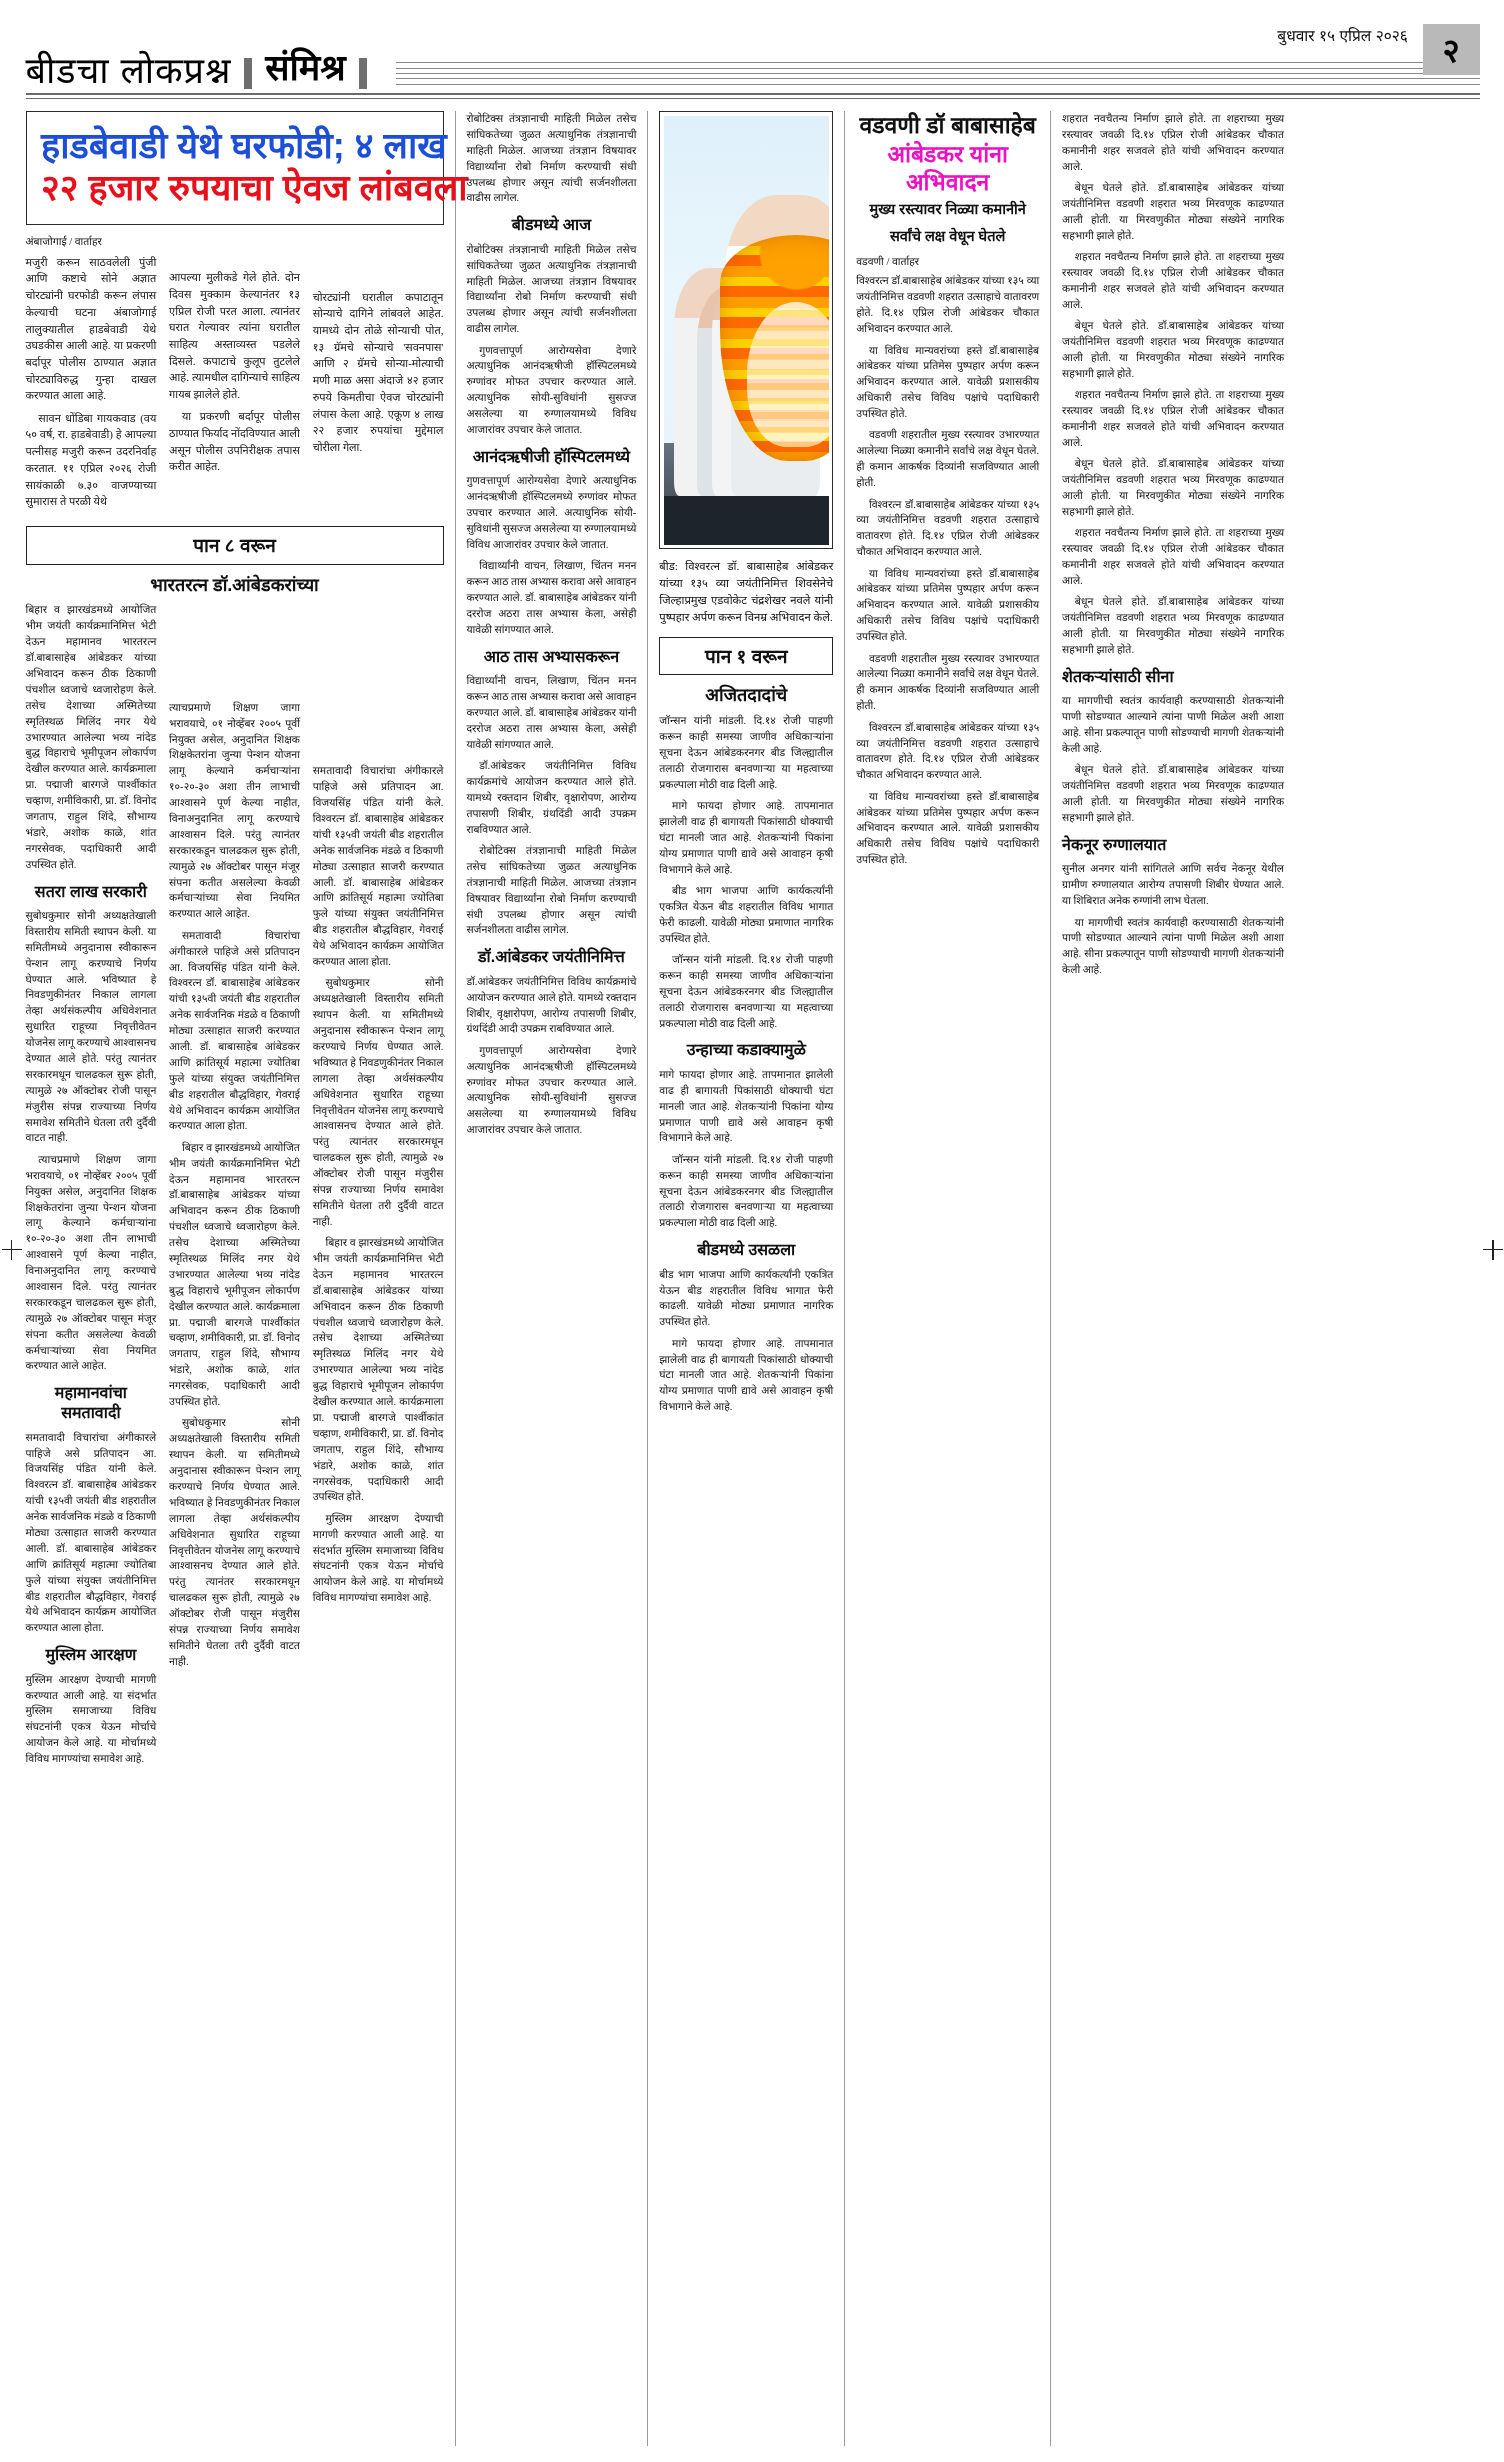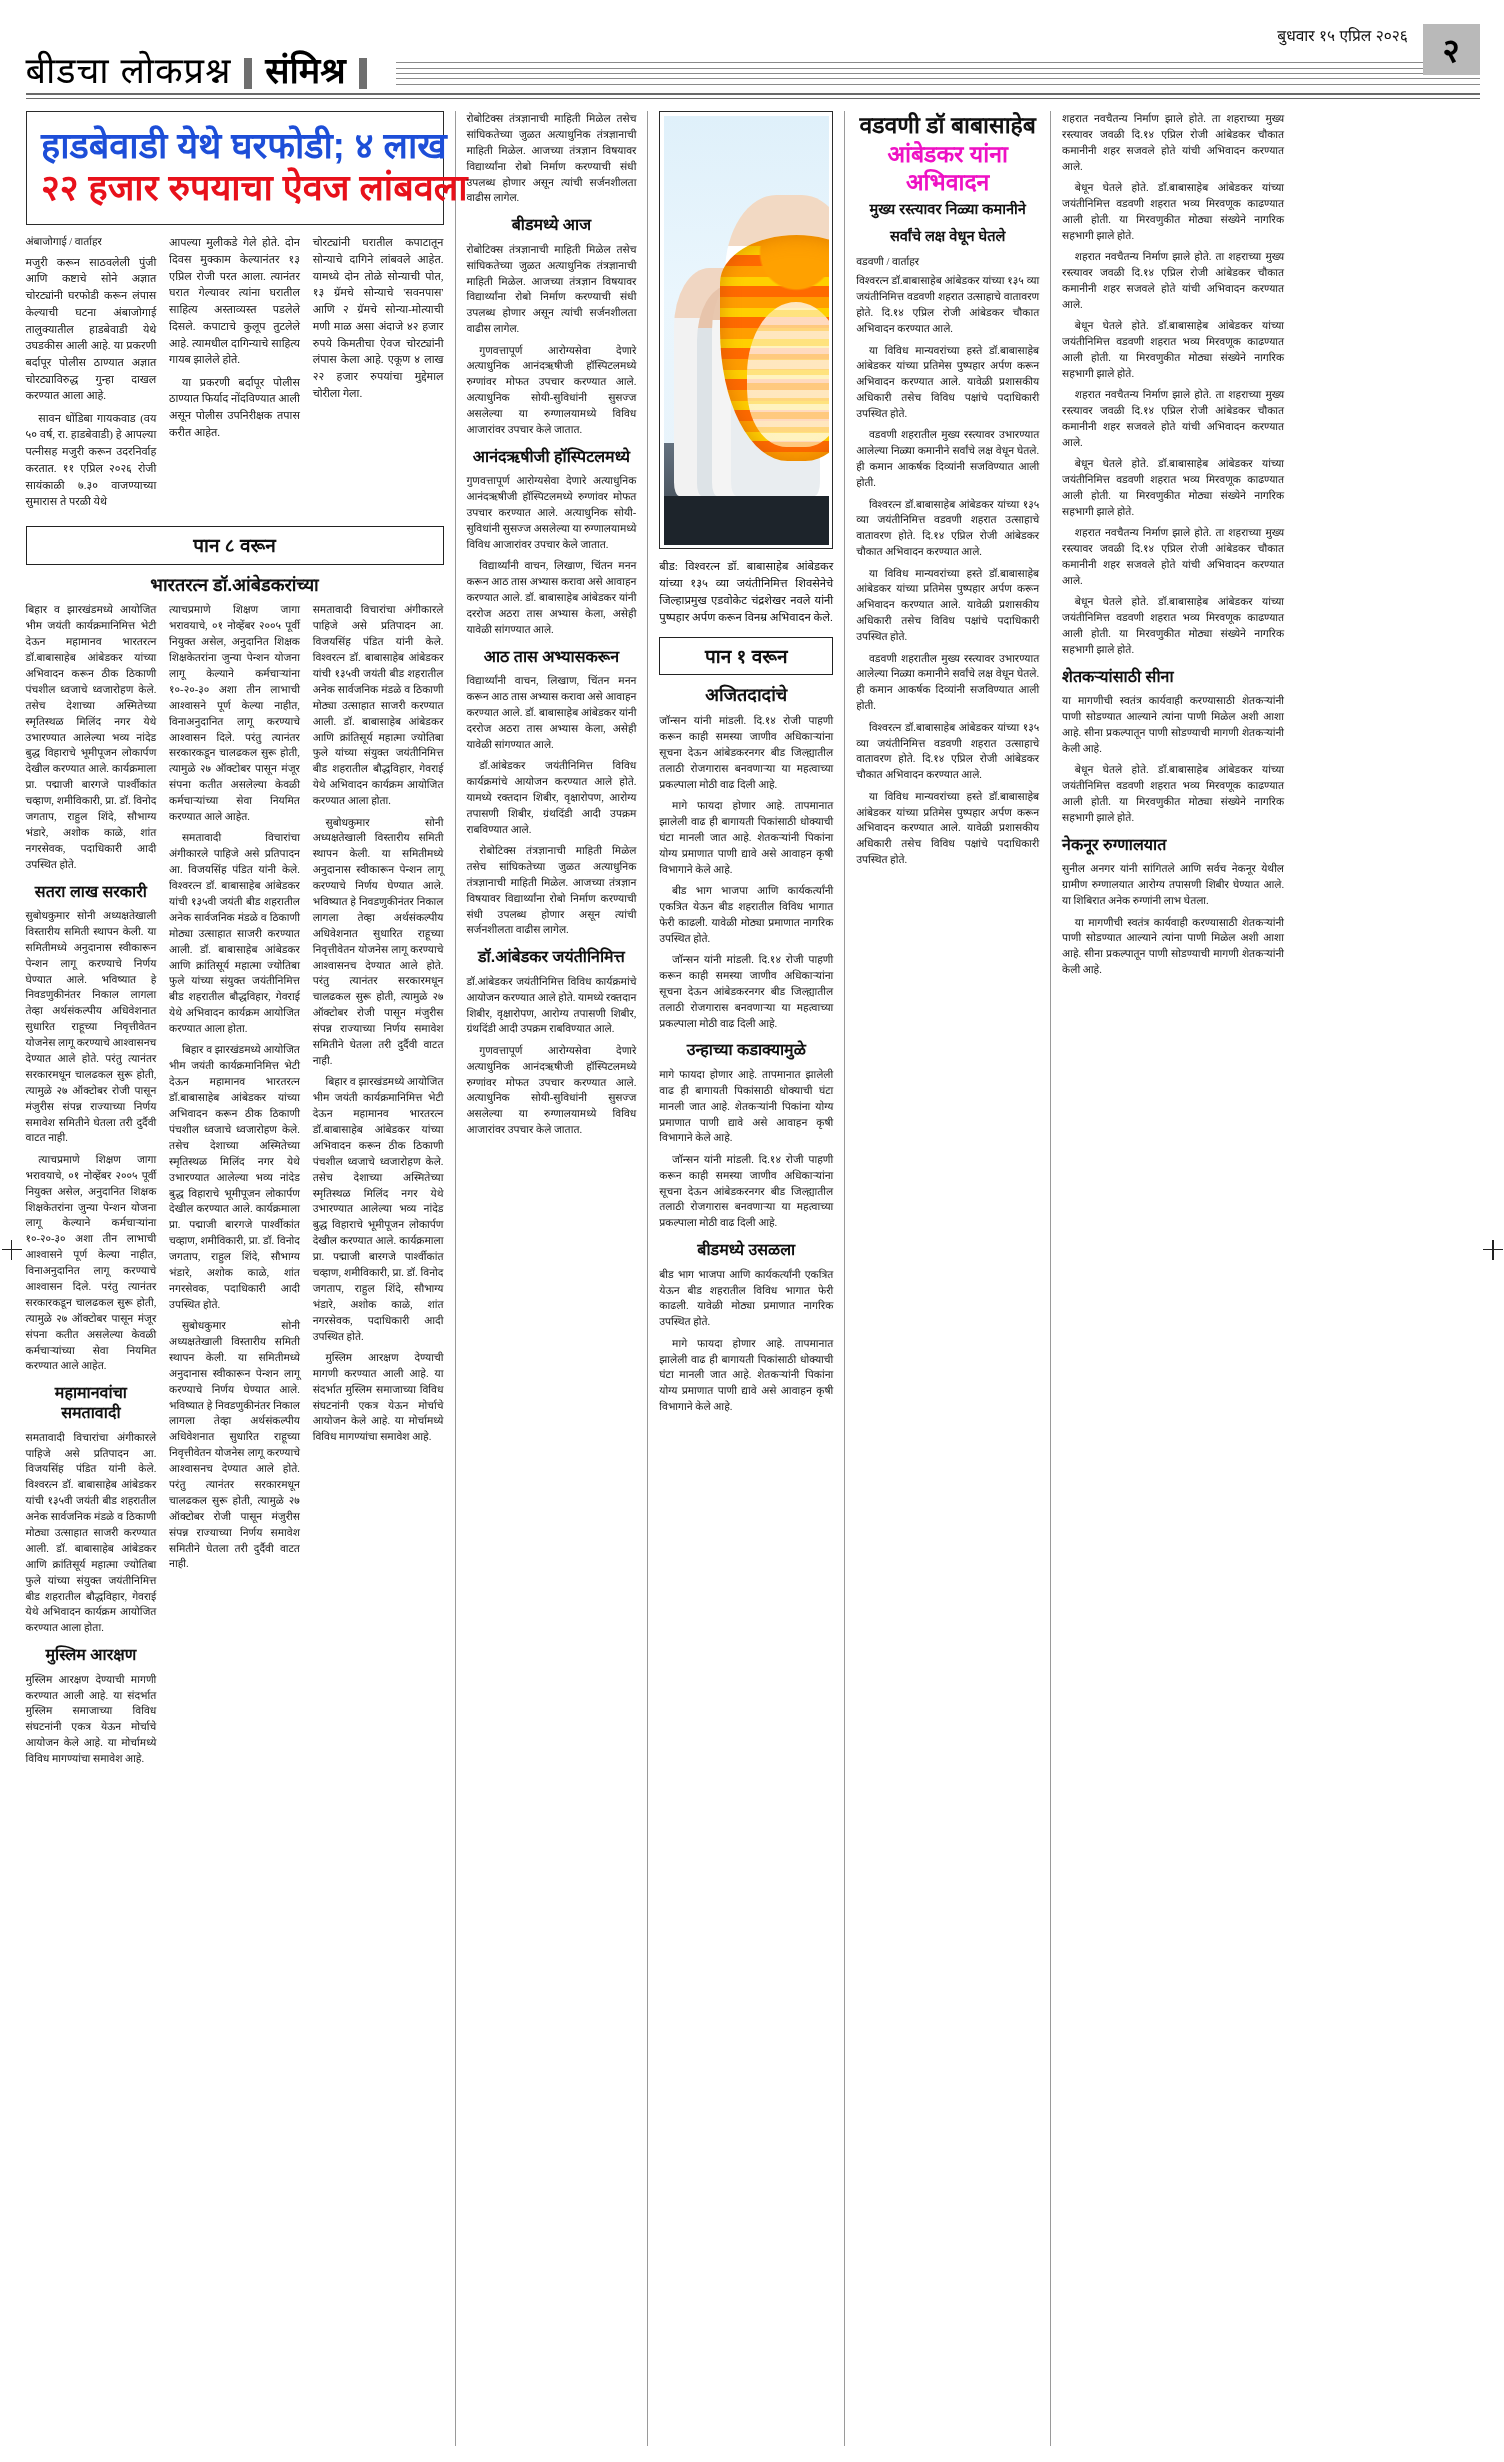--- a/index.html
+++ b/index.html
@@ -45,21 +45,21 @@
     white-space: nowrap;
   }
   .mast-bar {
     display: inline-block;
     width: 8.2px; height: 31px;
     background: #6f6f6f;
     margin: 0 12.8px 1.8px 12.8px;
     vertical-align: bottom;
   }
   .mast-sub {
-    font-family: Liberation Serif, serif;
+    font-family: Liberation Mono, monospace;
     font-weight: 700;
     font-size: 36px;
     color: #000;
     line-height: 1;
     padding-bottom: 1.8px;
     white-space: nowrap;
   }
   .mast-rule-block {
     flex: 1;
     margin-left: 16.4px;
@@ -143,20 +143,21 @@
     line-height: 1.18;
     text-align: center;
     color: #e8111b;
     white-space: nowrap;
   }
 
   
   .body-cols {
     display: flex;
     gap: 12.8px;
+    align-items: center;
   }
   .bcol { flex: 1; }
   .byline {
     font-size: 10.5px;
     color: #111;
     margin-bottom: 3.6px;
     line-height: 1.5;
   }
   p.tx {
     font-size: 11px;

